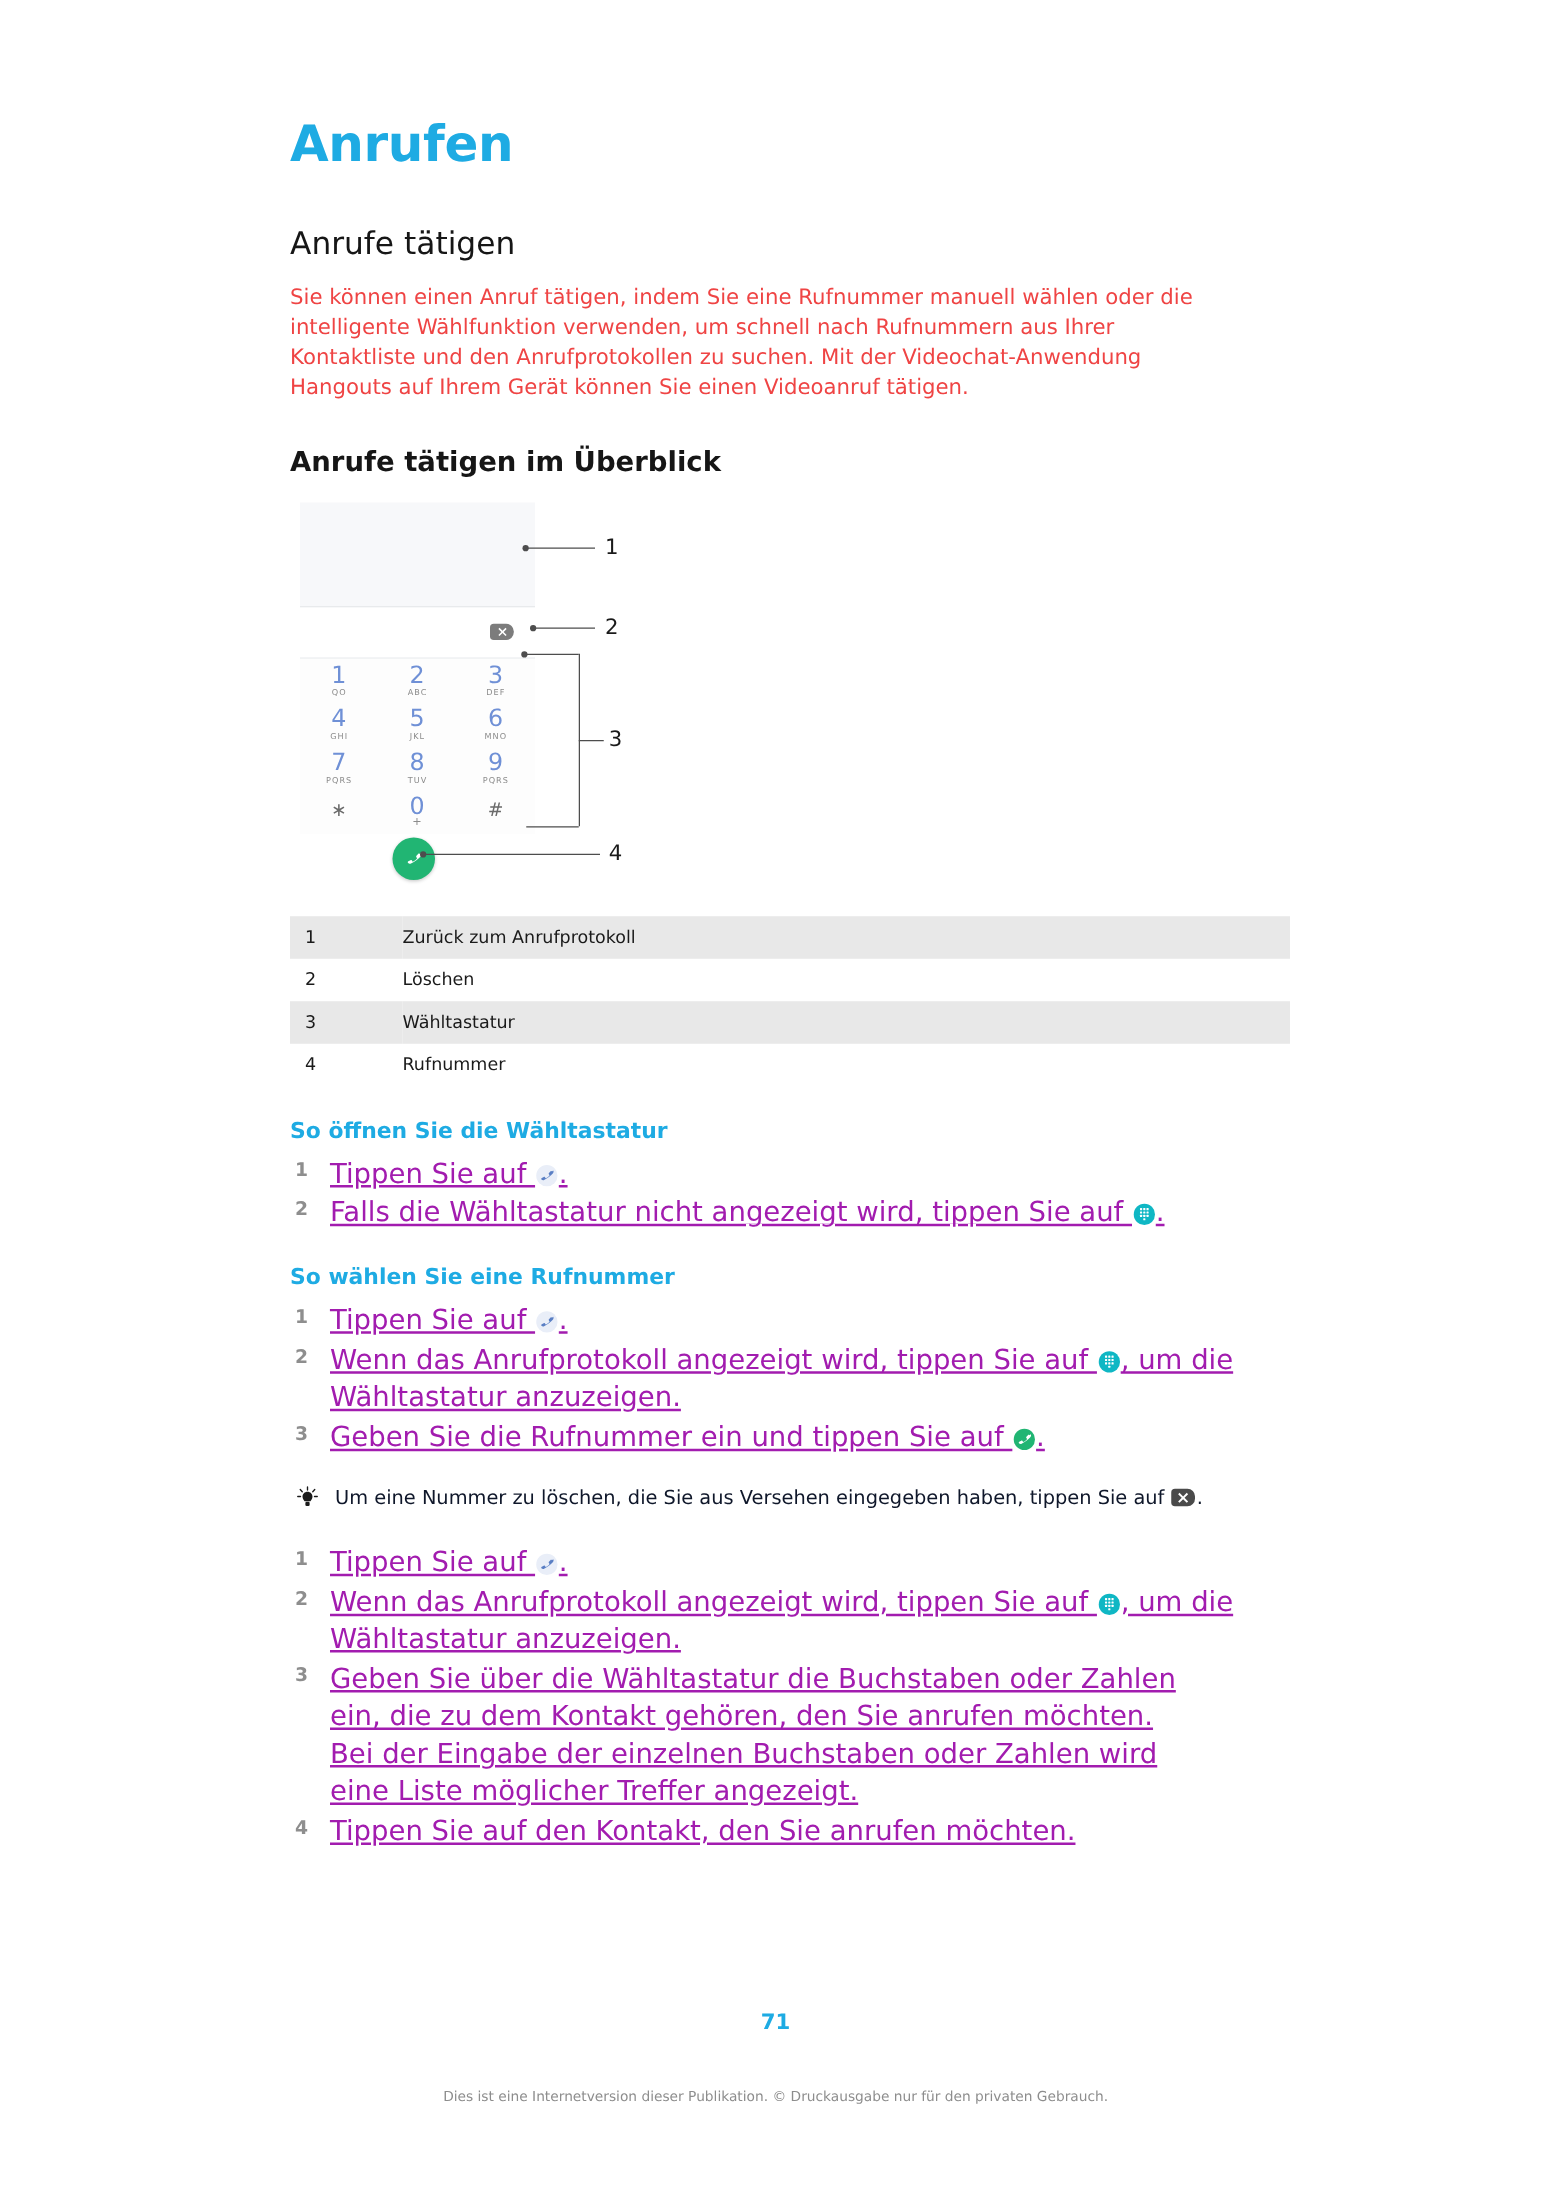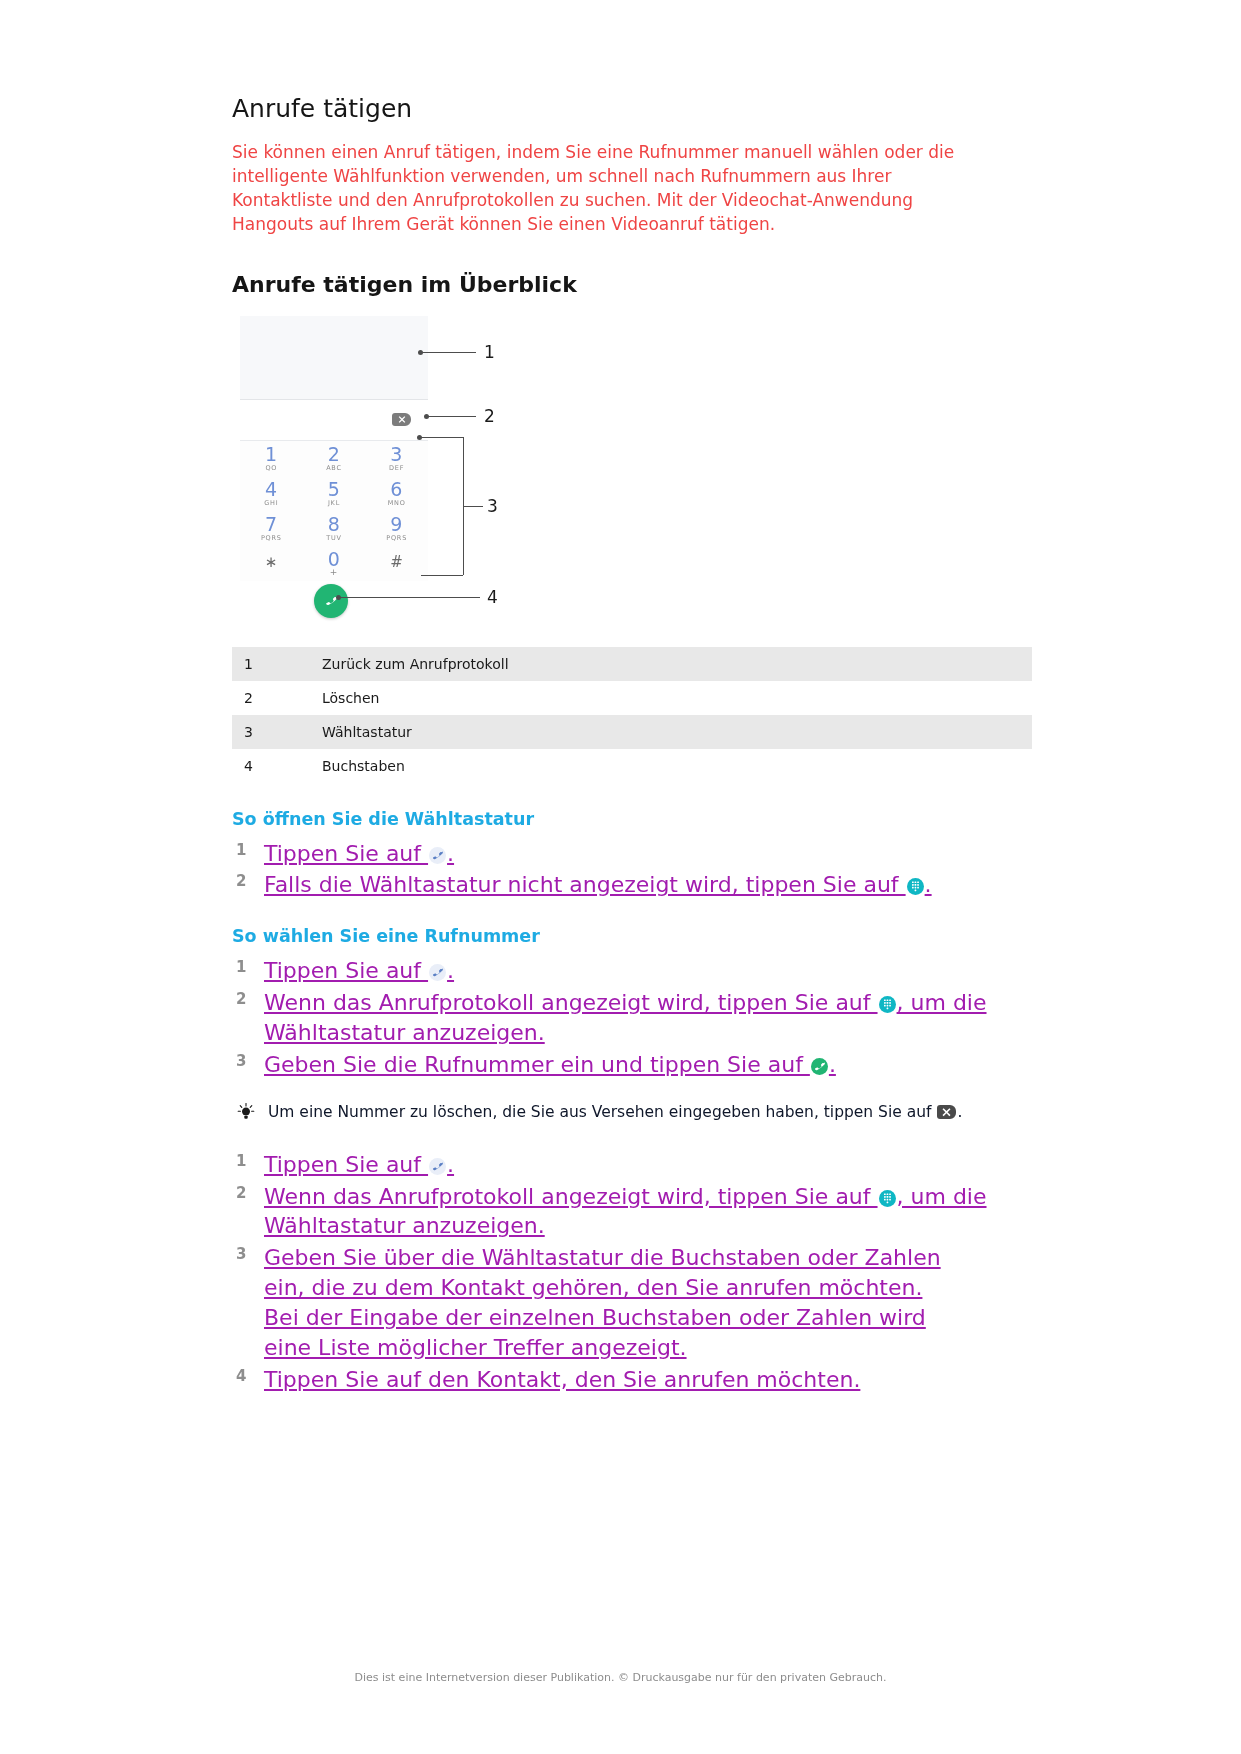--- a/index.html
+++ b/index.html
@@ -280,20 +280,21 @@
     color: #8d8d8d;
   }
   .block { margin-top: 26px; }
 </style>
 </head>
 <body>
 
 <div class="page">
   <div class="content">
 
+    <h1 class="chapter-title">Anrufen</h1>
 
     <h2 class="h2">Anrufe tätigen</h2>
 
     <p class="body" style="width:740px;">Sie können einen Anruf tätigen, indem Sie eine Rufnummer manuell wählen oder die intelligente Wählfunktion verwenden, um schnell nach Rufnummern aus Ihrer Kontaktliste und den Anrufprotokollen zu suchen. Mit der Videochat-Anwendung Hangouts auf Ihrem Gerät können Sie einen Videoanruf tätigen.</p>
 
     <h3 class="h3">Anrufe tätigen im Überblick</h3>
 
     <div class="figure">
 
       <div class="phone">
@@ -394,21 +395,21 @@
         <tr>
           <td class="num">2</td>
           <td>Löschen</td>
         </tr>
         <tr class="shade">
           <td class="num">3</td>
           <td>Wähltastatur</td>
         </tr>
         <tr>
           <td class="num">4</td>
-          <td>Buchstaben</td>
+          <td>Rufnummer</td>
         </tr>
       </tbody>
     </table>
 
     <div class="block">
       <h4 class="h4">So öffnen Sie die Wähltastatur</h4>
       <ol class="steps">
         <li>
           <span>Tippen Sie auf </span><span class="ico phone-round"><svg width="17" height="17" viewBox="0 0 24 24">
                 <path d="M17 6.6c-.5-.5-1.3-.4-1.7.2l-1.4 2c-.3.4-.3 1 .1 1.4l1 1c-.8 1.7-2.2 3.1-3.9 3.9l-1-1c-.4-.4-1-.4-1.4-.1l-2 1.4c-.6.4-.7 1.2-.2 1.7.9.8 2.2.8 3.1.2 3.6-2.5 6.4-5.3 8.9-8.9.6-.9.6-2.2-.2-3z" fill="#5a7fc4" transform="rotate(8 12 12)"></path>
@@ -511,14 +512,15 @@
           <span>Geben Sie über die Wähltastatur die Buchstaben oder Zahlen ein, die zu dem Kontakt gehören, den Sie anrufen möchten. Bei der Eingabe der einzelnen Buchstaben oder Zahlen wird eine Liste möglicher Treffer angezeigt.</span>
         </li>
         <li>
           <span>Tippen Sie auf den Kontakt, den Sie anrufen möchten.</span>
         </li>
       </ol>
     </div>
 
   </div>
 
+  <div class="page-number">71</div>
   <div class="footer-note">Dies ist eine Internetversion dieser Publikation. © Druckausgabe nur für den privaten Gebrauch.</div>
 </div>
 
 </body></html>

